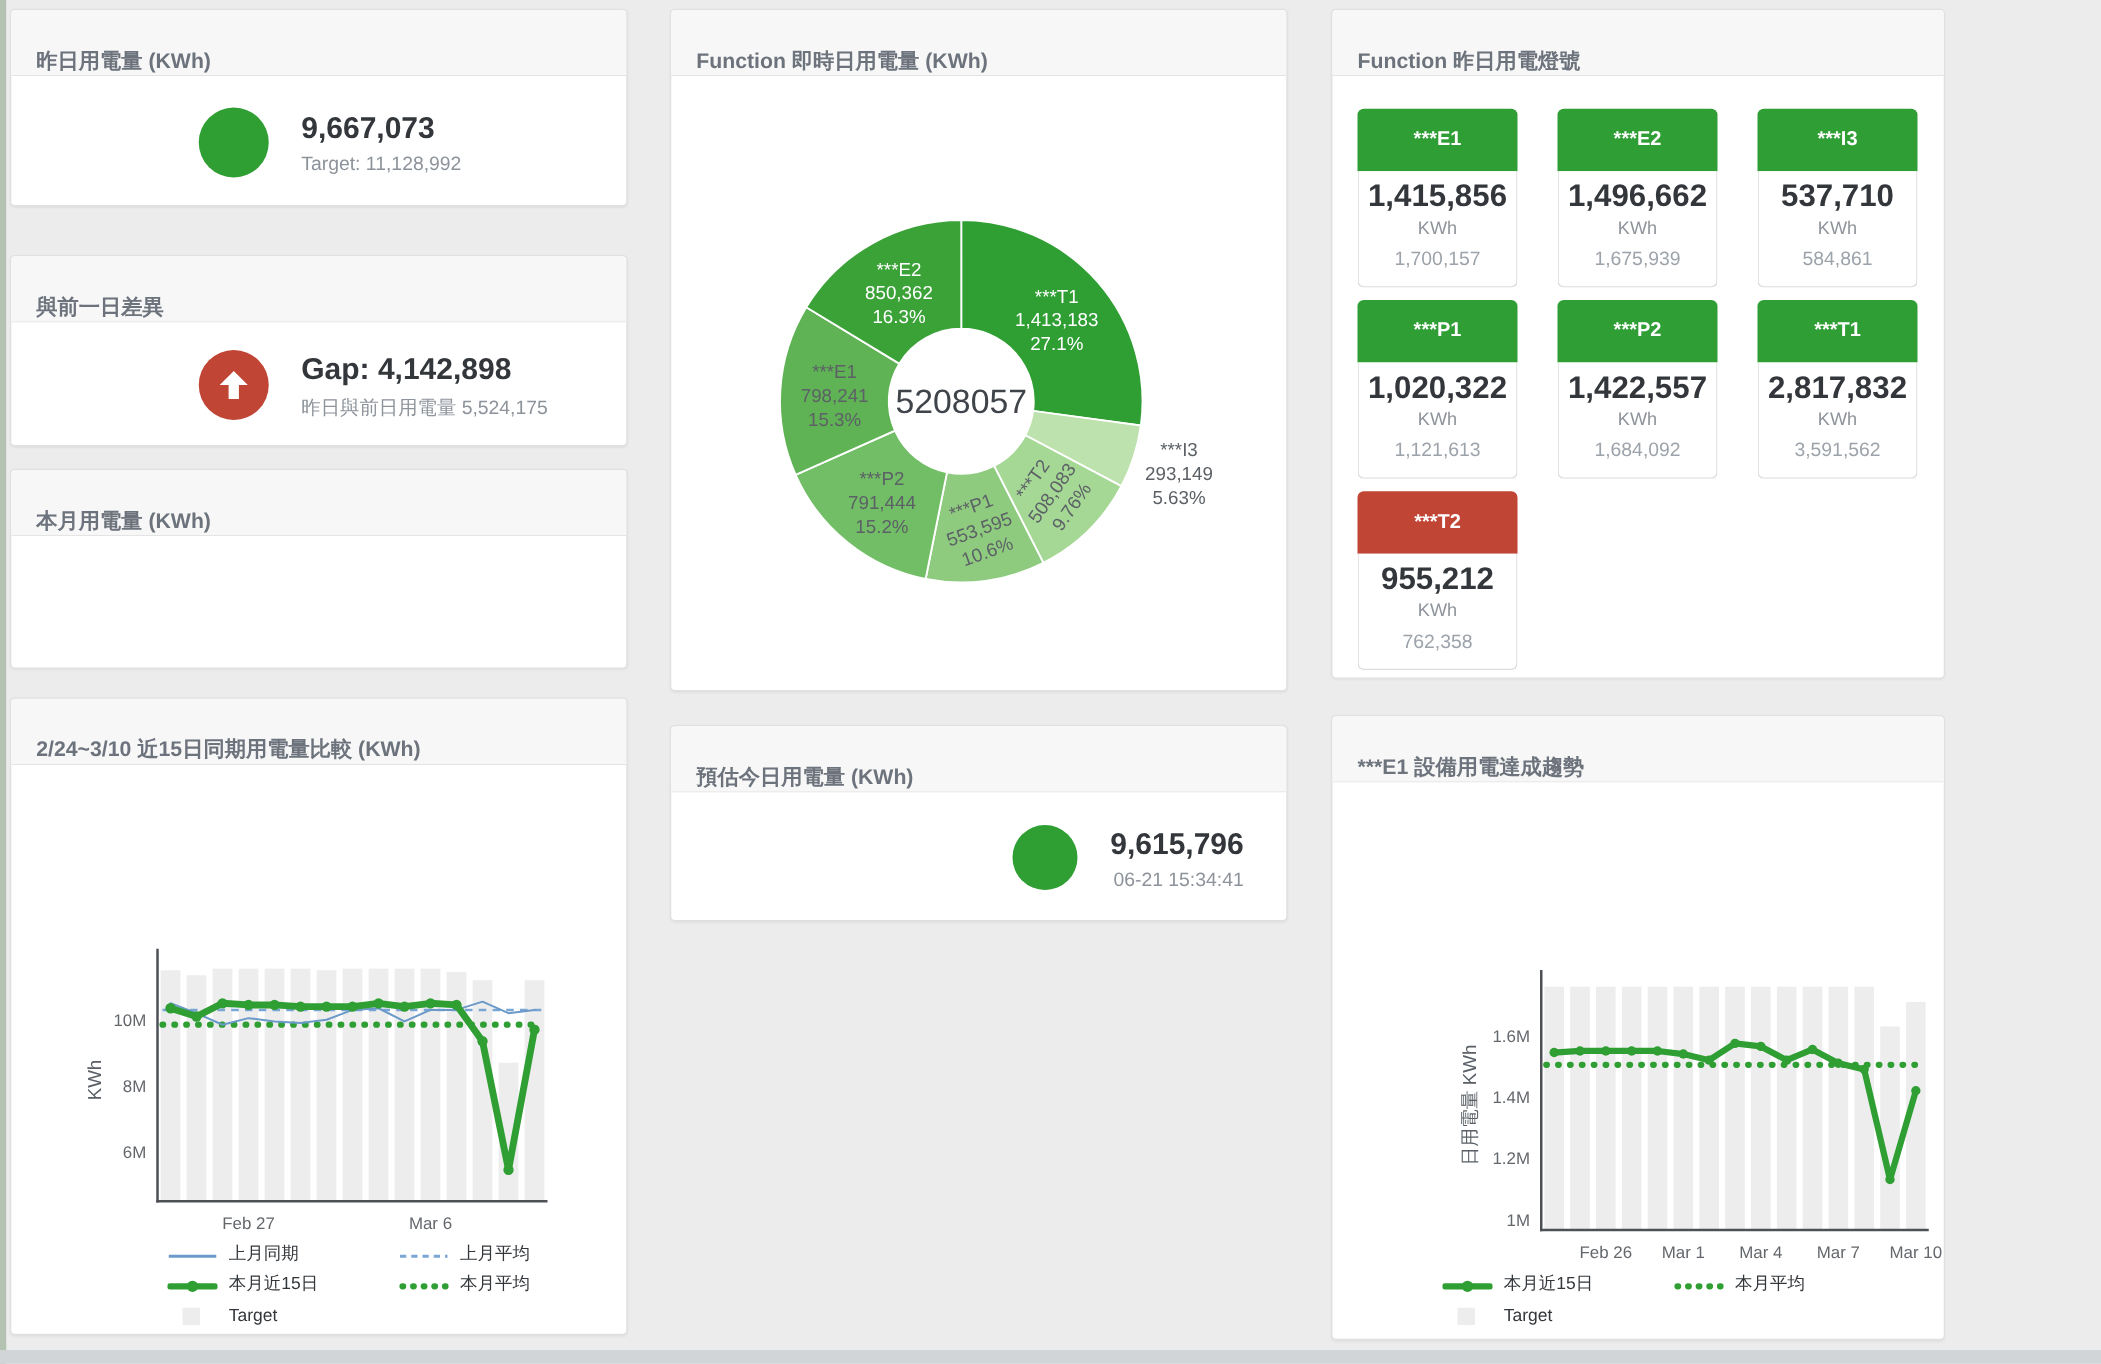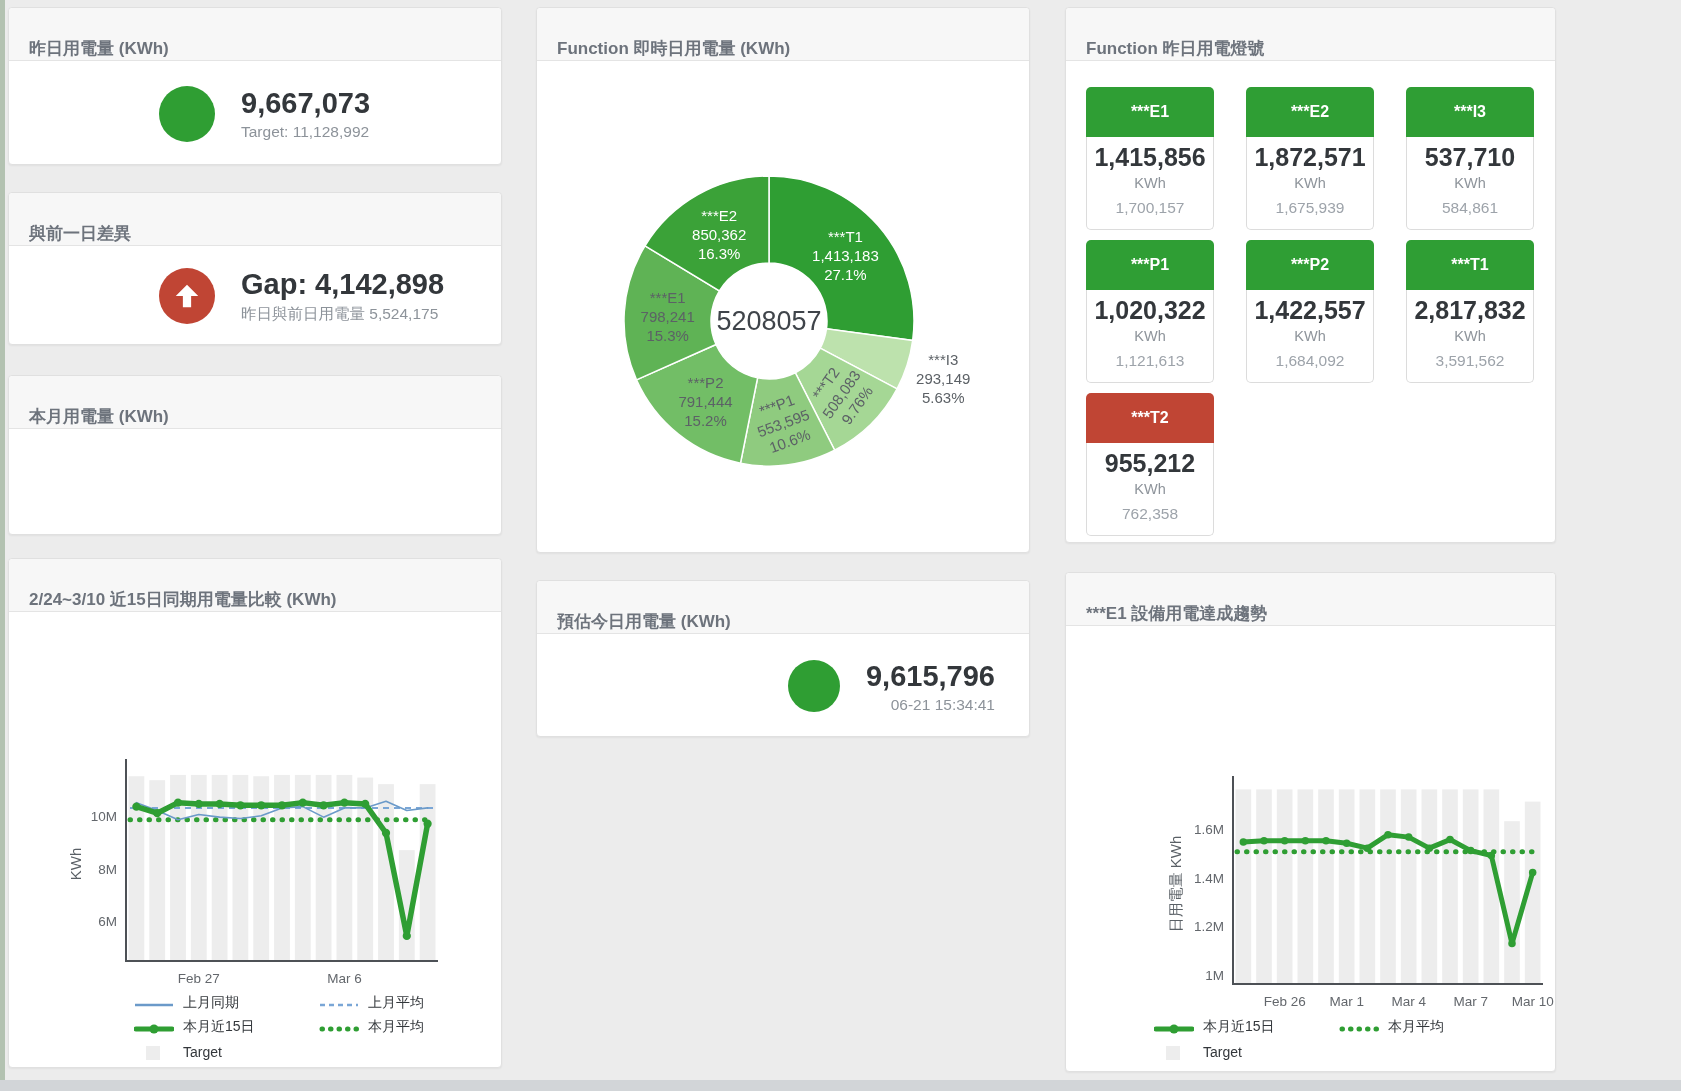--- a/index.html
+++ b/index.html
@@ -22,21 +22,21 @@
   }
   .card-body{position:relative;}
   
   .stat-row{display:flex;align-items:center;gap:26px;height:100%;box-sizing:border-box;padding-left:150px;}
   .stat-row.right{justify-content:flex-end;padding-left:0;padding-right:34px;}
   .circle{border-radius:50%;display:flex;align-items:center;justify-content:center;flex:0 0 auto;}
   .circle.green{background:#2f9e33;}
   .circle.red{background:#c04534;}
   .c56{width:56px;height:56px;}
   .c52{width:52px;height:52px;}
-  .stat-value{font-size:29px;font-weight:bold;color:#33373b;line-height:34px;}
+  .stat-value{font-size:24px;font-weight:bold;color:#33373b;line-height:34px;}
   .stat-sub{font-size:15.5px;color:#8d939a;margin-top:3px;}
   .ta-r{text-align:right;}
   
   .tiles{display:flex;flex-wrap:wrap;gap:10px 32px;padding:26px 20px 0 20px;}
   .tile{width:128px;}
   .tile-head{
     height:50px;border-radius:5px 5px 0 0;color:#fff;font-weight:bold;font-size:16px;
     display:flex;align-items:center;justify-content:center;
   }
   .tile-head.green{background:#2f9e34;}
@@ -68,21 +68,21 @@
     <div class="stat-row">
       <div class="circle green c56"></div>
       <div>
         <div class="stat-value">9,667,073</div>
         <div class="stat-sub">Target: 11,128,992</div>
       </div>
     </div>
   </div>
 </div>
 
-<div class="card" style="left:8px;top:192px;width:494px;height:153px;">
+<div class="card" style="left:8px;top:204px;width:494px;height:153px;">
   <div class="card-header">
       <span>與前一日差異</span>
     </div>
   <div class="card-body" style="height:100px;">
     <div class="stat-row">
       <div class="circle red c56">
         <svg width="30" height="30" viewBox="0 0 24 24">
             <path d="M12 3 L21 12 H15.3 V21 H8.7 V12 H3 Z" fill="#ffffff"></path>
           </svg>
       </div>
@@ -245,21 +245,21 @@
           <div class="tile-head green">***E1</div>
           <div class="tile-body">
             <div class="tile-value">1,415,856</div>
             <div class="tile-unit">KWh</div>
             <div class="tile-target">1,700,157</div>
           </div>
         </div>
         <div class="tile">
           <div class="tile-head green">***E2</div>
           <div class="tile-body">
-            <div class="tile-value">1,872,571</div>
+            <div class="tile-value">1,496,662</div>
             <div class="tile-unit">KWh</div>
             <div class="tile-target">1,675,939</div>
           </div>
         </div>
         <div class="tile">
           <div class="tile-head green">***I3</div>
           <div class="tile-body">
             <div class="tile-value">537,710</div>
             <div class="tile-unit">KWh</div>
             <div class="tile-target">584,861</div>

